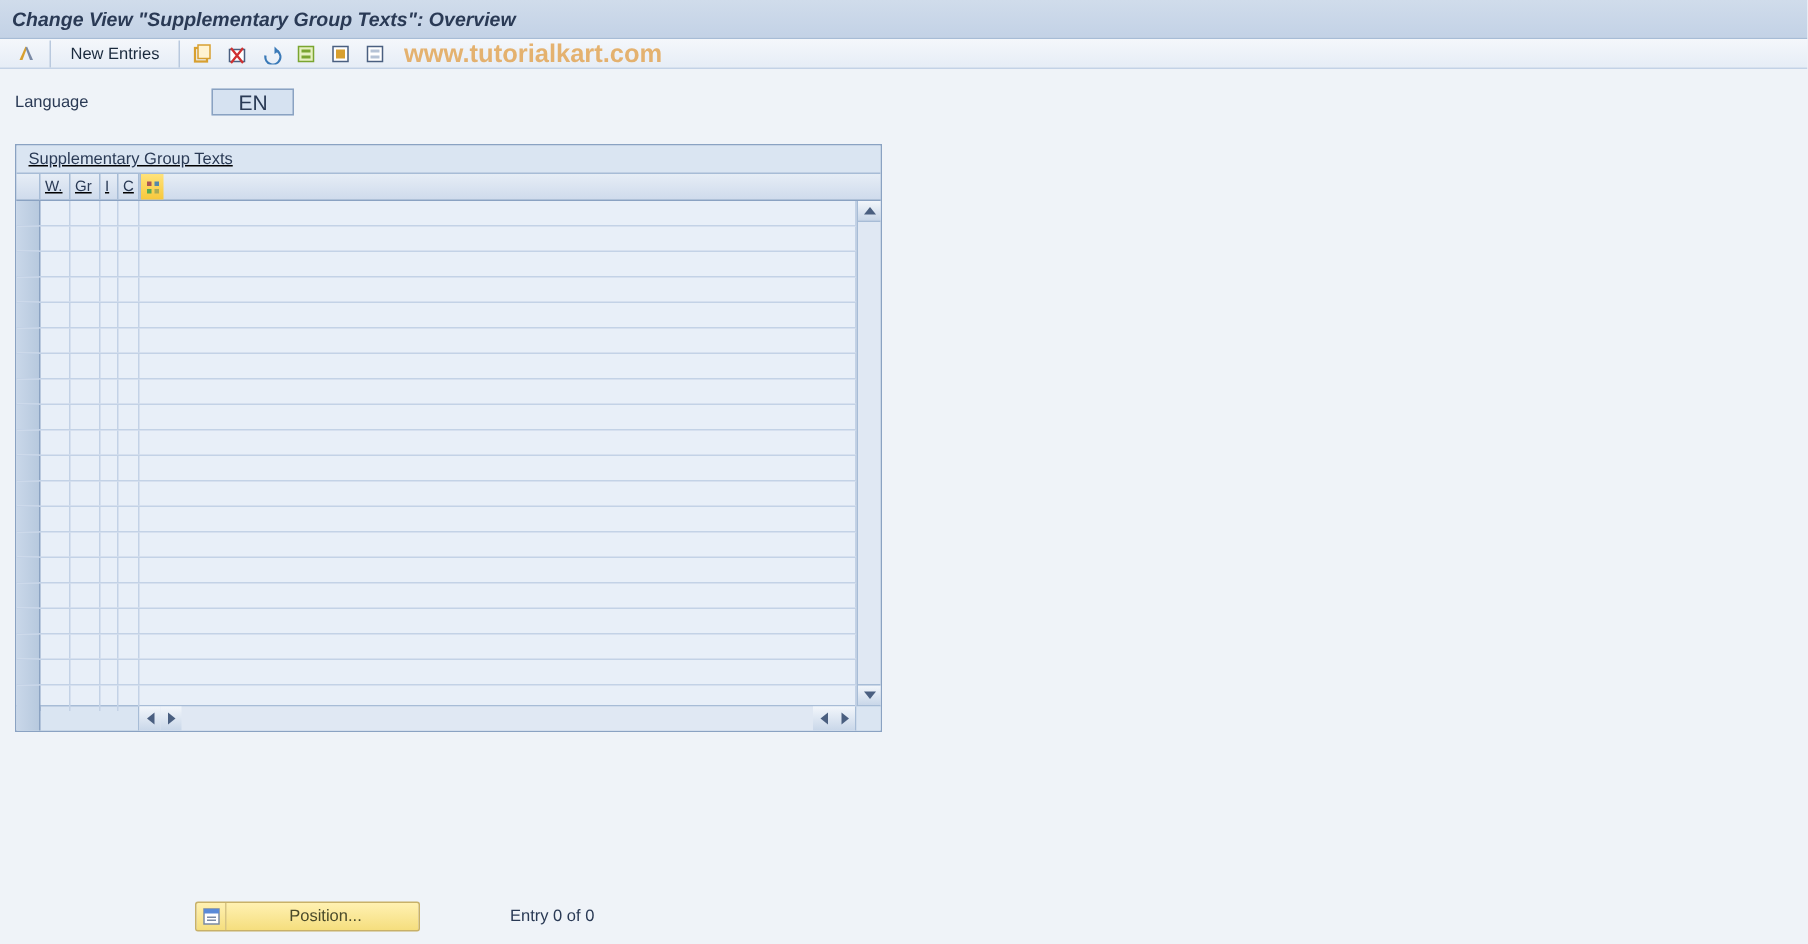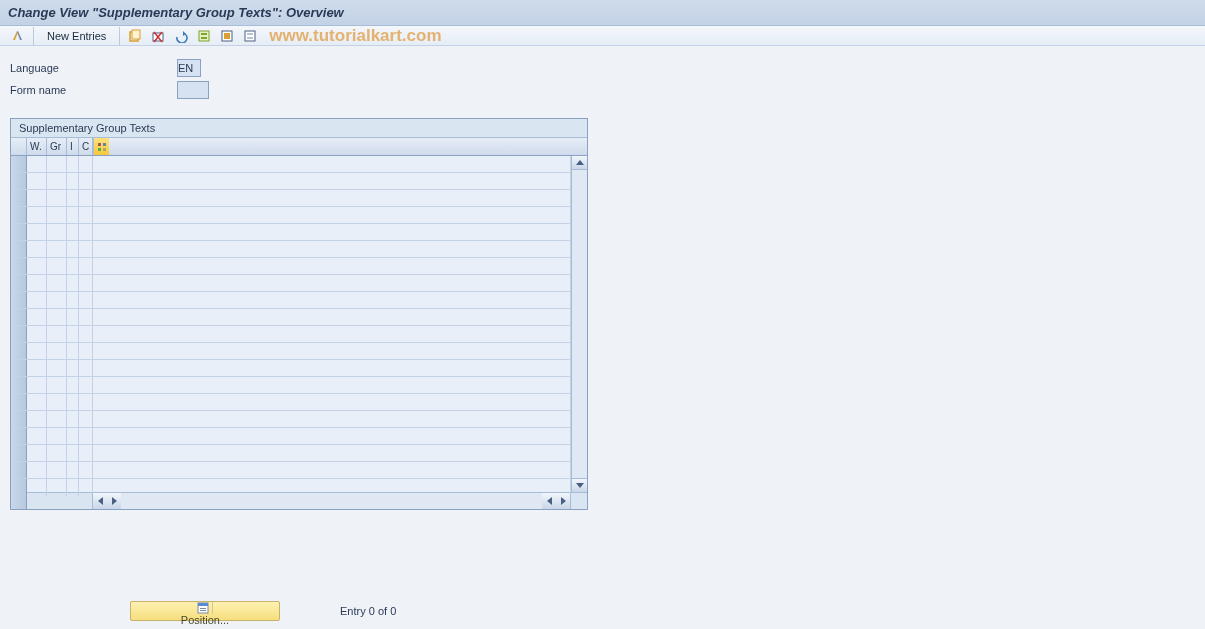--- a/index.html
+++ b/index.html
@@ -47,38 +47,40 @@
       margin-left: 6px;
       opacity: 0.85;
     }
     
     .form-area {
       padding: 12px 10px 6px 10px;
     }
     .field-row {
       display: flex; align-items: center; height: 20px; margin-bottom: 2px;
     }
-    .field-row .flabel { width: 167px; color: #2a3a55; font-size: 11px; }
+    .field-row .flabel { width: 112px; color: #2a3a55; font-size: 11px; }
     .field-row .fval {
       border: 1px solid #8aa2c2;
       background: #d6e2f1;
-      padding: 1px 0;
-      font-size: 11px;
+      padding: 1px 17px;
+      font-size: 14px;
       min-width: 24px;
       height: 18px;
       display: inline-flex; align-items: center;
       color: #2a3a55;
+      margin-left: 19px;
     }
     .field-row .fval.empty { min-width: 32px; background: #d6e2f1; }
     
     .grid-wrap {
       margin: 10px;
       width: 578px;
       border: 1px solid #8aa2c2;
       background: #dae5f2;
+      text-decoration: underline;
     }
     .grid-title {
       background: #dae5f2;
       padding: 3px 8px;
       font-size: 11px;
       color: #2a3a55;
       border-bottom: 1px solid #a7bcd6;
     }
     .grid-header {
       display: flex;
@@ -179,21 +181,20 @@
       margin-left: 120px;
       width: 150px;
       height: 20px;
       background: linear-gradient(to bottom, #fff1b2, #f5de7e);
       border: 1px solid #c8b169;
       display: flex; align-items: center;
       cursor: pointer;
       font-size: 11px;
       color: #4a4a2a;
       border-radius: 2px;
-      flex-direction: column;
     }
     .position-btn .pos-icon {
       width: 20px; height: 18px;
       display: inline-flex; align-items: center; justify-content: center;
       border-right: 1px solid #d8c584;
       margin-right: 4px;
     }
     .position-btn .pos-label { flex: 1; text-align: center; }
     .entry-info {
       margin-left: 60px;
@@ -262,24 +263,20 @@
         <rect x="4" y="8" width="6" height="2" fill="#b6c3d6"></rect>
       </svg>
   </span>
   <span class="watermark">www.tutorialkart.com</span>
 </div>
 
 <div class="form-area">
   <div class="field-row">
     <span class="flabel">Language</span>
     <span class="fval">EN</span>
-  </div>
-  <div class="field-row">
-    <span class="flabel">Form name</span>
-    <span class="fval empty"></span>
   </div>
 </div>
 
 <div class="grid-wrap">
   <div class="grid-title">Supplementary Group Texts</div>
   <div class="grid-header">
     <div class="gh gh-sel"></div>
     <div class="gh gh-w">W.</div>
     <div class="gh gh-gr">Gr</div>
     <div class="gh gh-i">I</div>

